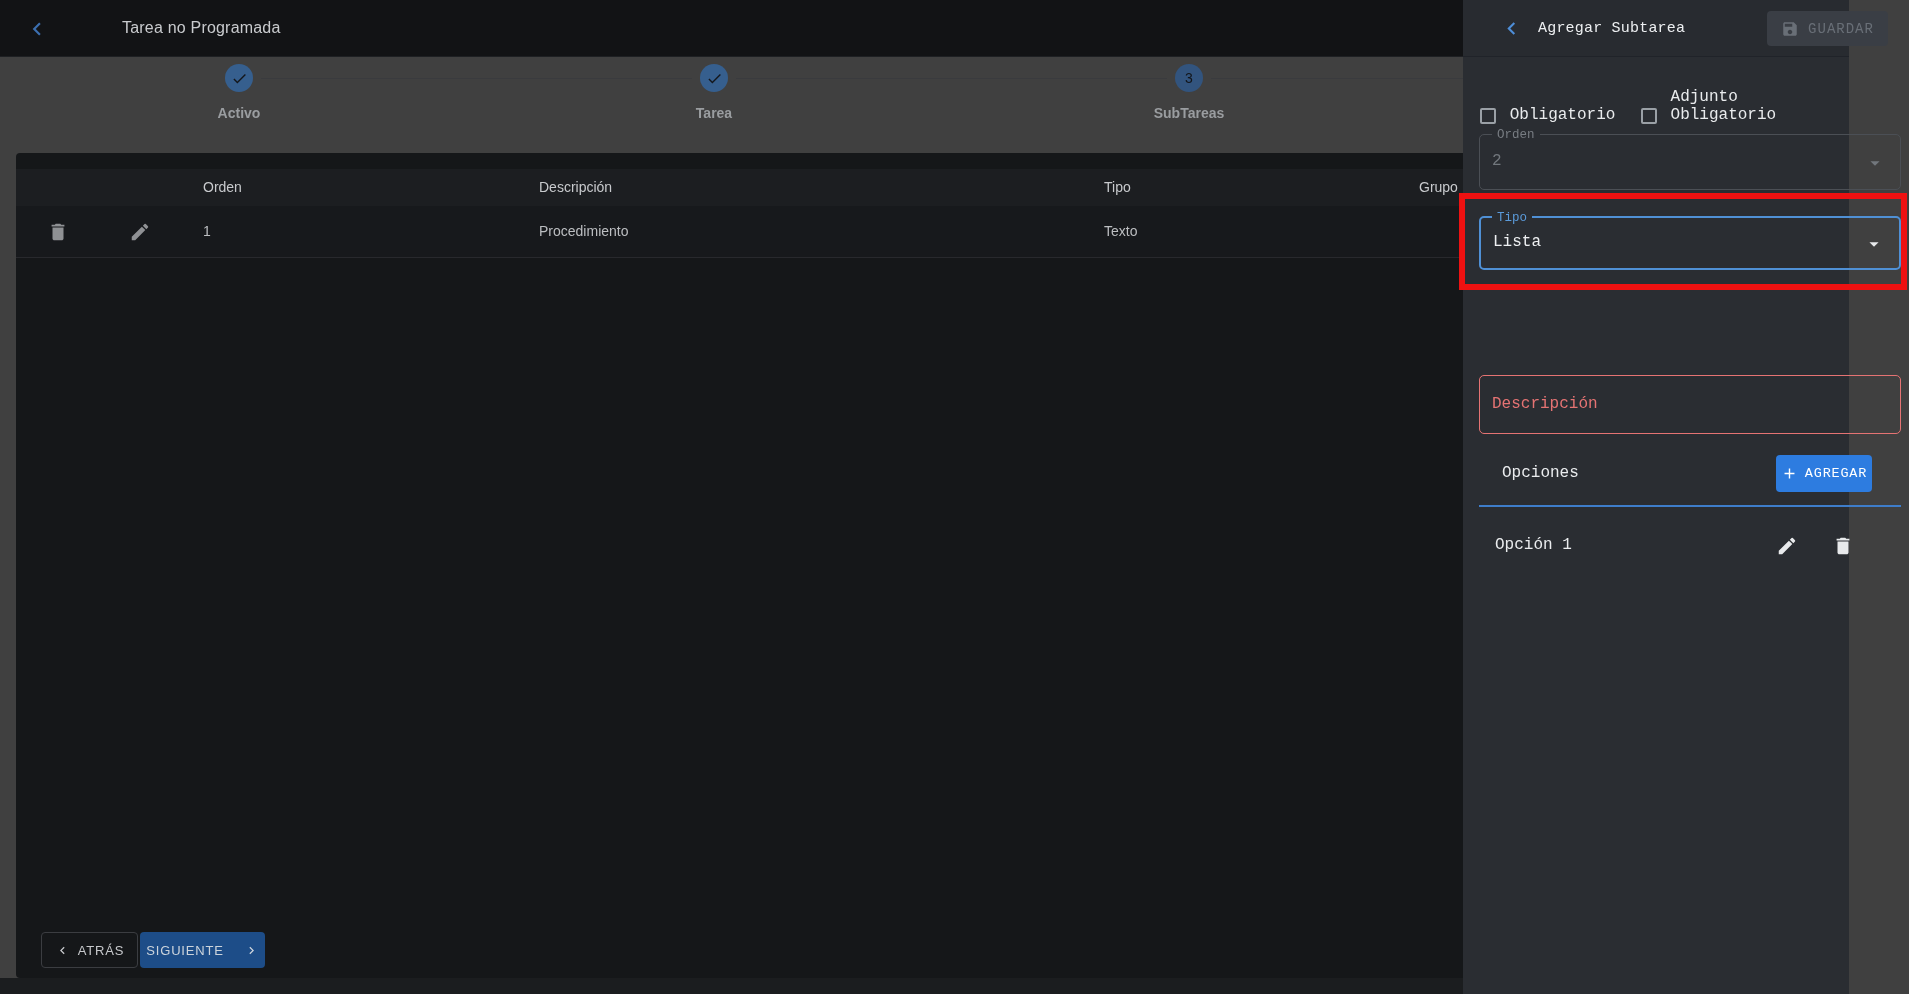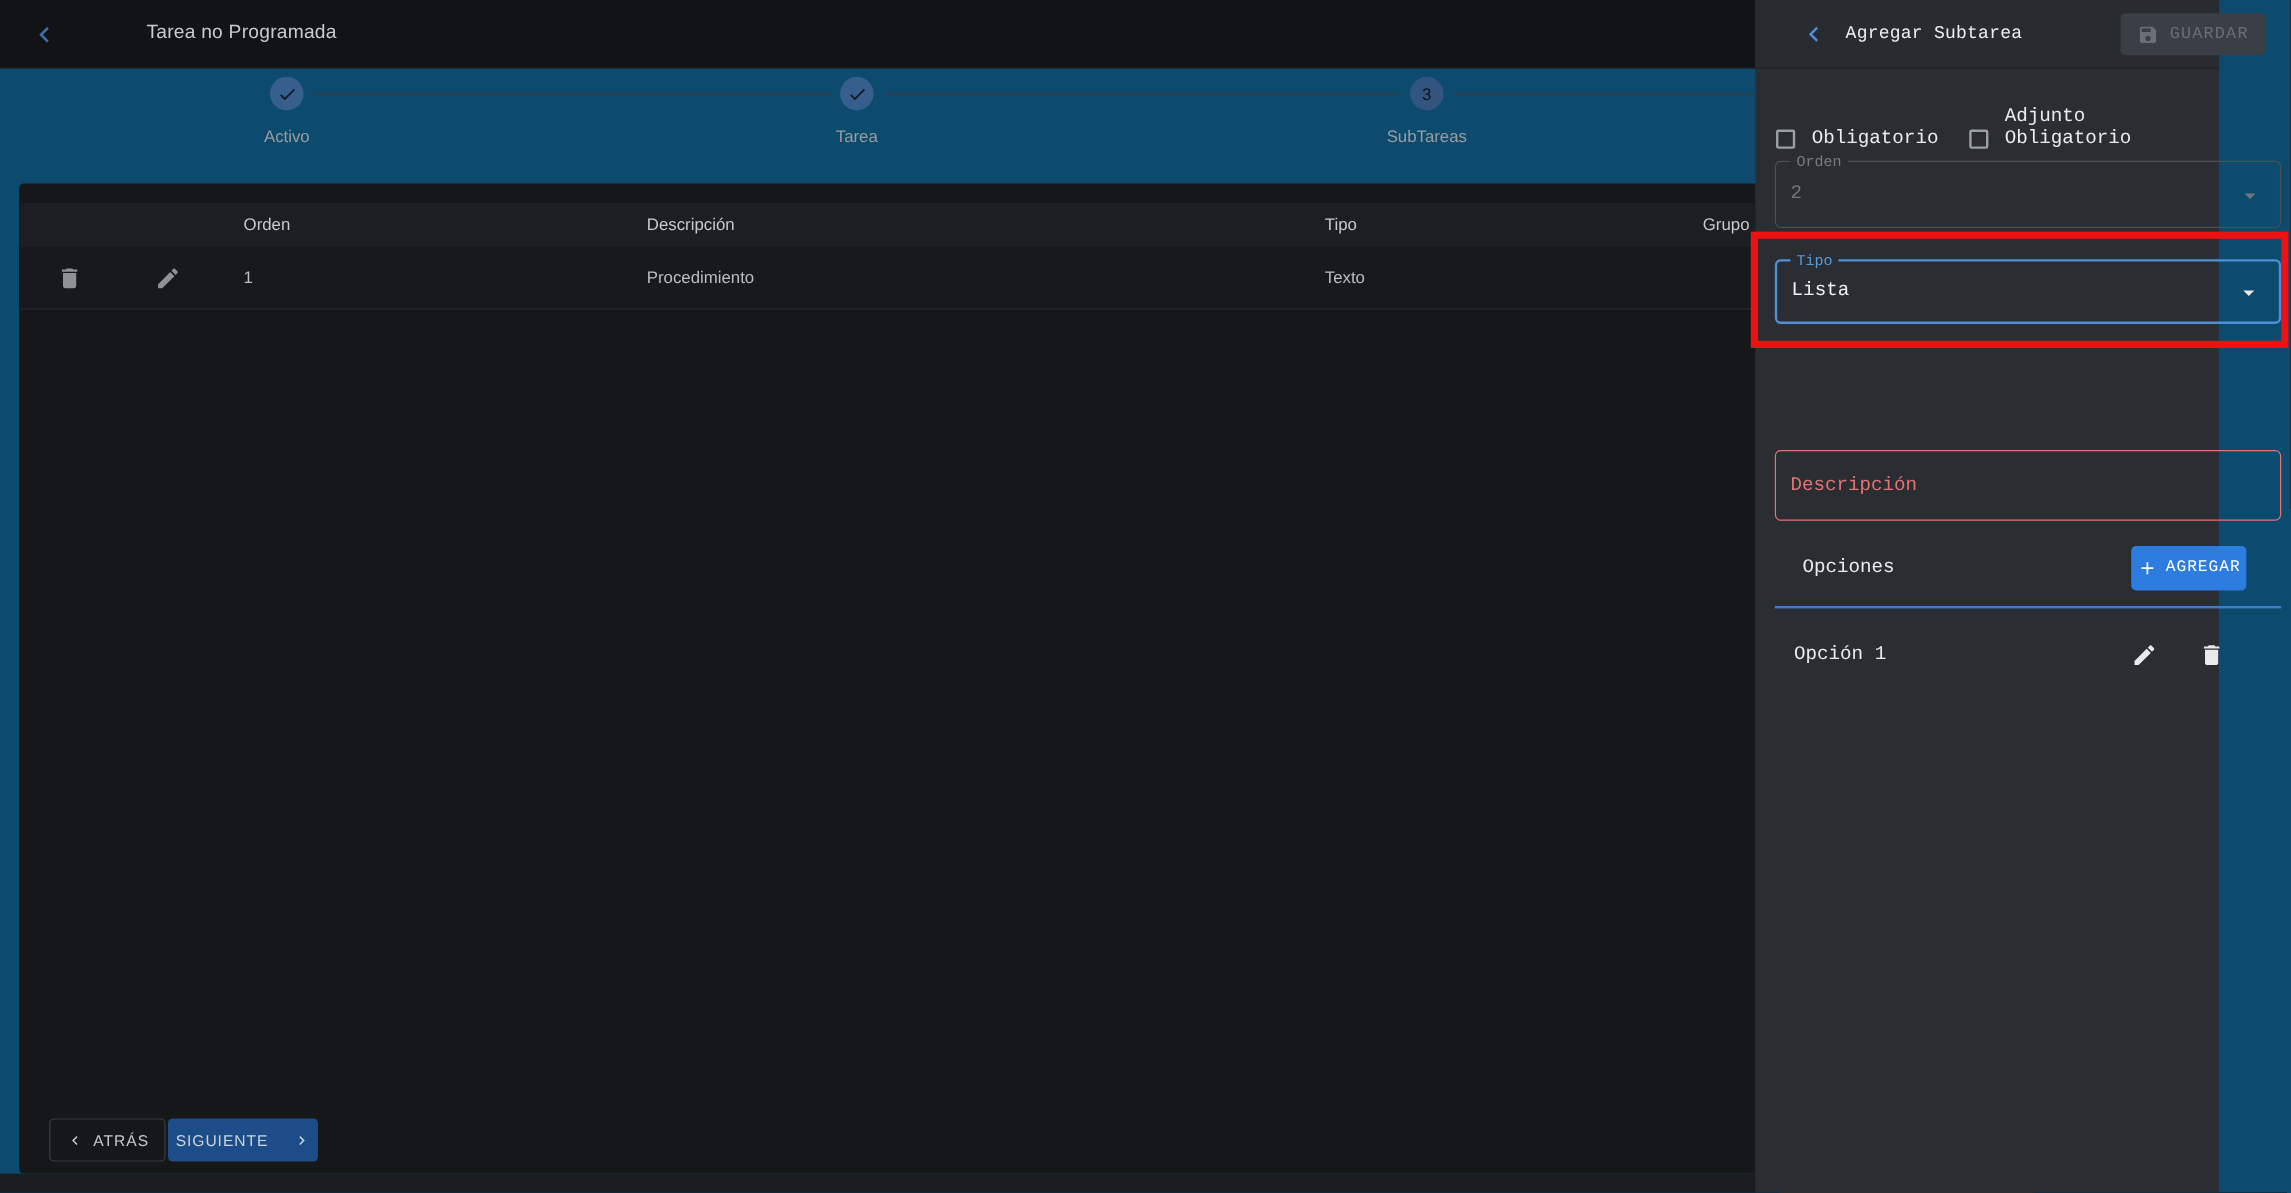--- a/index.html
+++ b/index.html
@@ -1,31 +1,31 @@
 <!DOCTYPE html>
 <html><head>
 <meta charset="utf-8">
 <style>
   * { margin:0; padding:0; box-sizing:border-box; }
   html,body { background:#0e0f11; }
   body { font-family:"Liberation Sans", sans-serif; }
-  .app { position:relative; width:1909px; height:994px; background:#0c4a6e; overflow:hidden;padding-left:21px; }
+  .app { position:relative; width:1909px; height:994px; background:#404040; overflow:hidden;padding-left:21px; }
   svg { display:block; }
 
   
   .main-header { position:absolute; left:0; top:0; width:1463px; height:57px; background:#121315; border-bottom:1px solid #1e2023; }
   .back-chev-main { position:absolute; left:24px; top:16px; width:26px; height:26px; color:#3c6fb0; background:none; border:none; cursor:pointer; }
   .main-title { position:absolute; left:122px; top:19px; font-size:16px; color:#c9cbce; letter-spacing:.2px; }
 
   .stepper { position:absolute; left:0; top:57px; width:1463px; height:96px; }
   .step-line { position:absolute; top:21px; height:1px; background:#3a3b3e; }
   .step-circle { position:absolute; top:7px; width:28px; height:28px; border-radius:50%; display:flex; align-items:center; justify-content:center; color:#14171c; }
   .step-circle.completed { background:#365f8e; }
   .step-circle.current { background:#32547e; font-size:14px; color:#121418; }
-  .step-label { position:absolute; top:48px; transform:translateX(-50%); font-size:14px; color:#9a9da0; }
+  .step-label { position:absolute; top:48px; transform:translateX(-50%); font-size:14px; color:#9a9da0;font-weight:bold; }
 
   .table-card { position:absolute; left:16px; top:153px; width:1447px; height:825px; background:#151719; border-radius:4px 0 0 4px; }
   .t-header { position:absolute; left:0; top:16px; width:100%; height:37px; background:#1c1e21; }
   .t-header span { position:absolute; top:10px; font-size:14px; color:#c8cacd; }
   .t-row { position:absolute; left:0; top:53px; width:100%; height:52px; background:#17191c; border-bottom:1px solid #28292d; }
   .t-row .cell { position:absolute; top:17px; font-size:14px; color:#bcbec1; }
   .icon-btn { position:absolute; top:14px; width:24px; height:24px; background:none; border:none; color:#8f9194; cursor:pointer; }
   .icon-btn svg { width:22px; height:22px; }
 
   .btn-atras { position:absolute; left:41px; top:932px; width:97px; height:36px; background:transparent; border:1px solid #3b3d41; border-radius:4px; color:#c7c9cc; font-size:13px; letter-spacing:.8px; display:flex; align-items:center; justify-content:center; gap:8px; cursor:pointer; font-family:inherit; }

